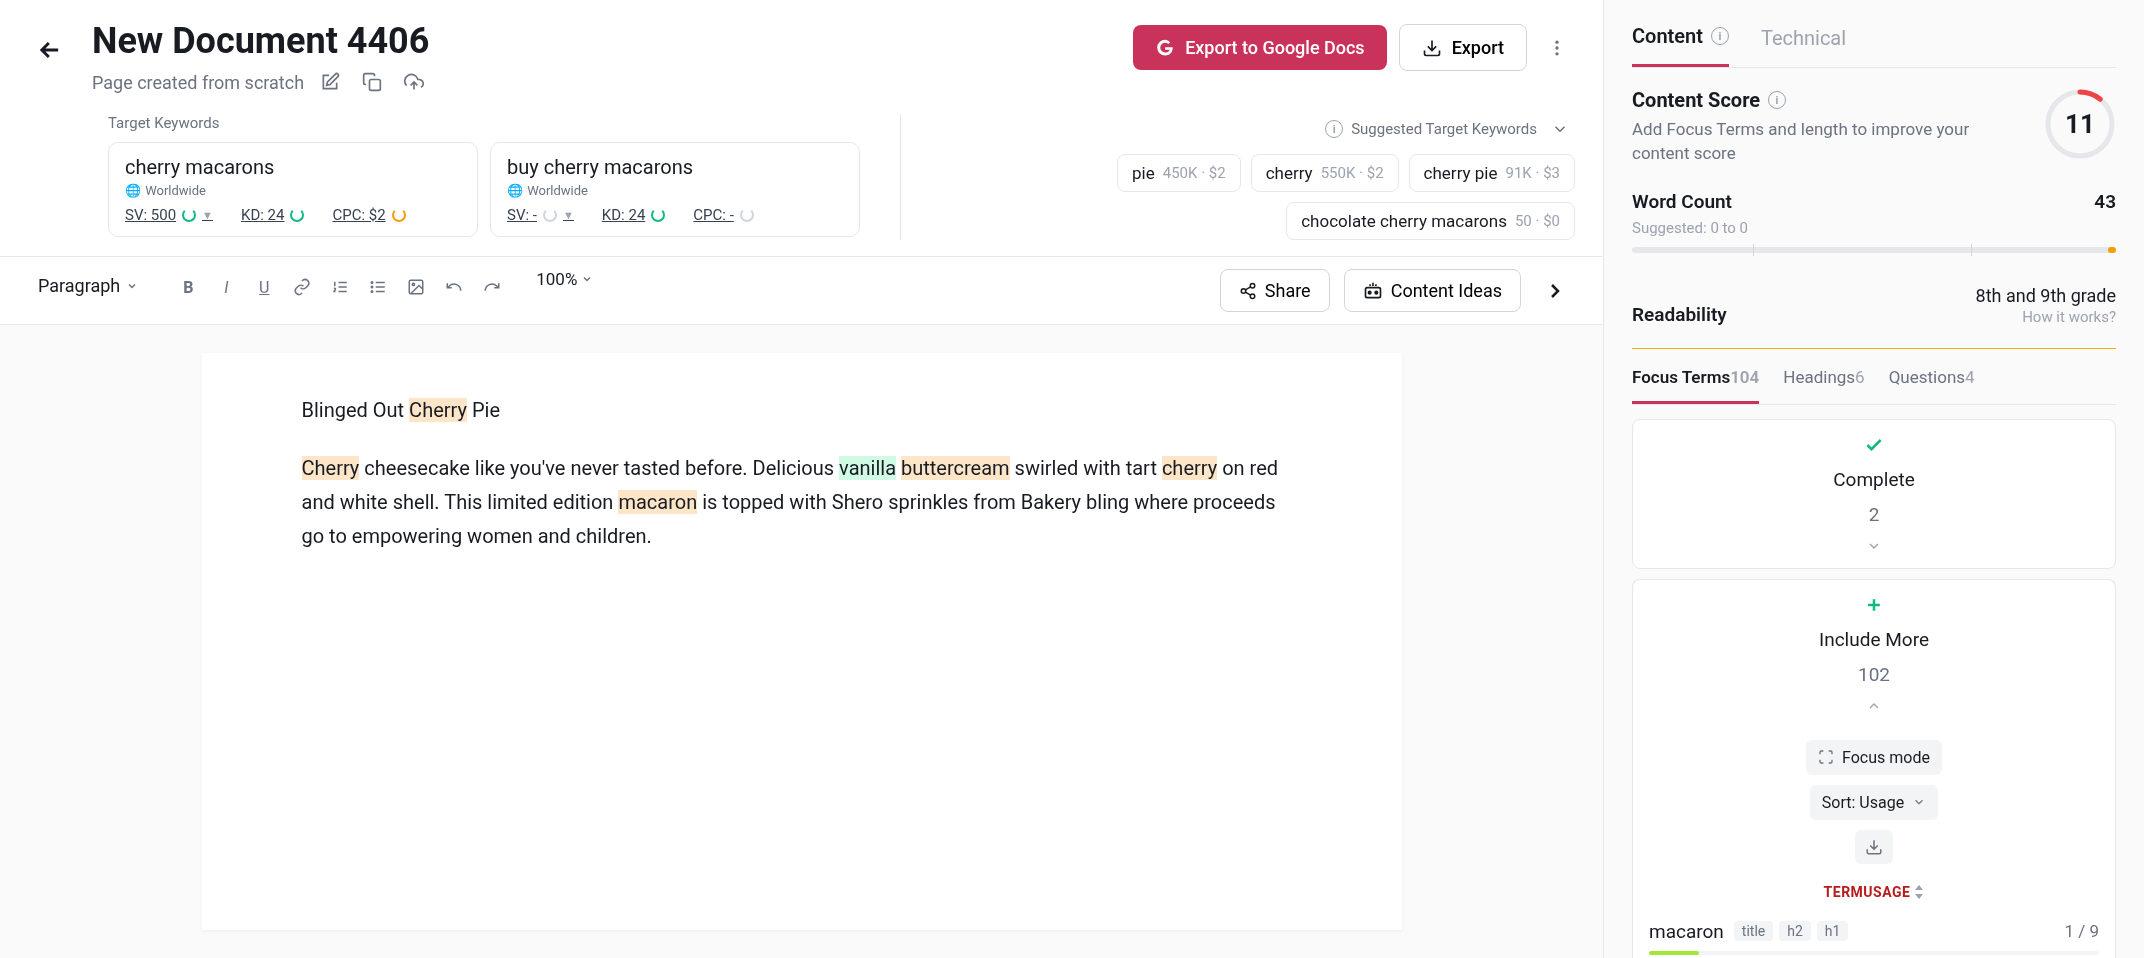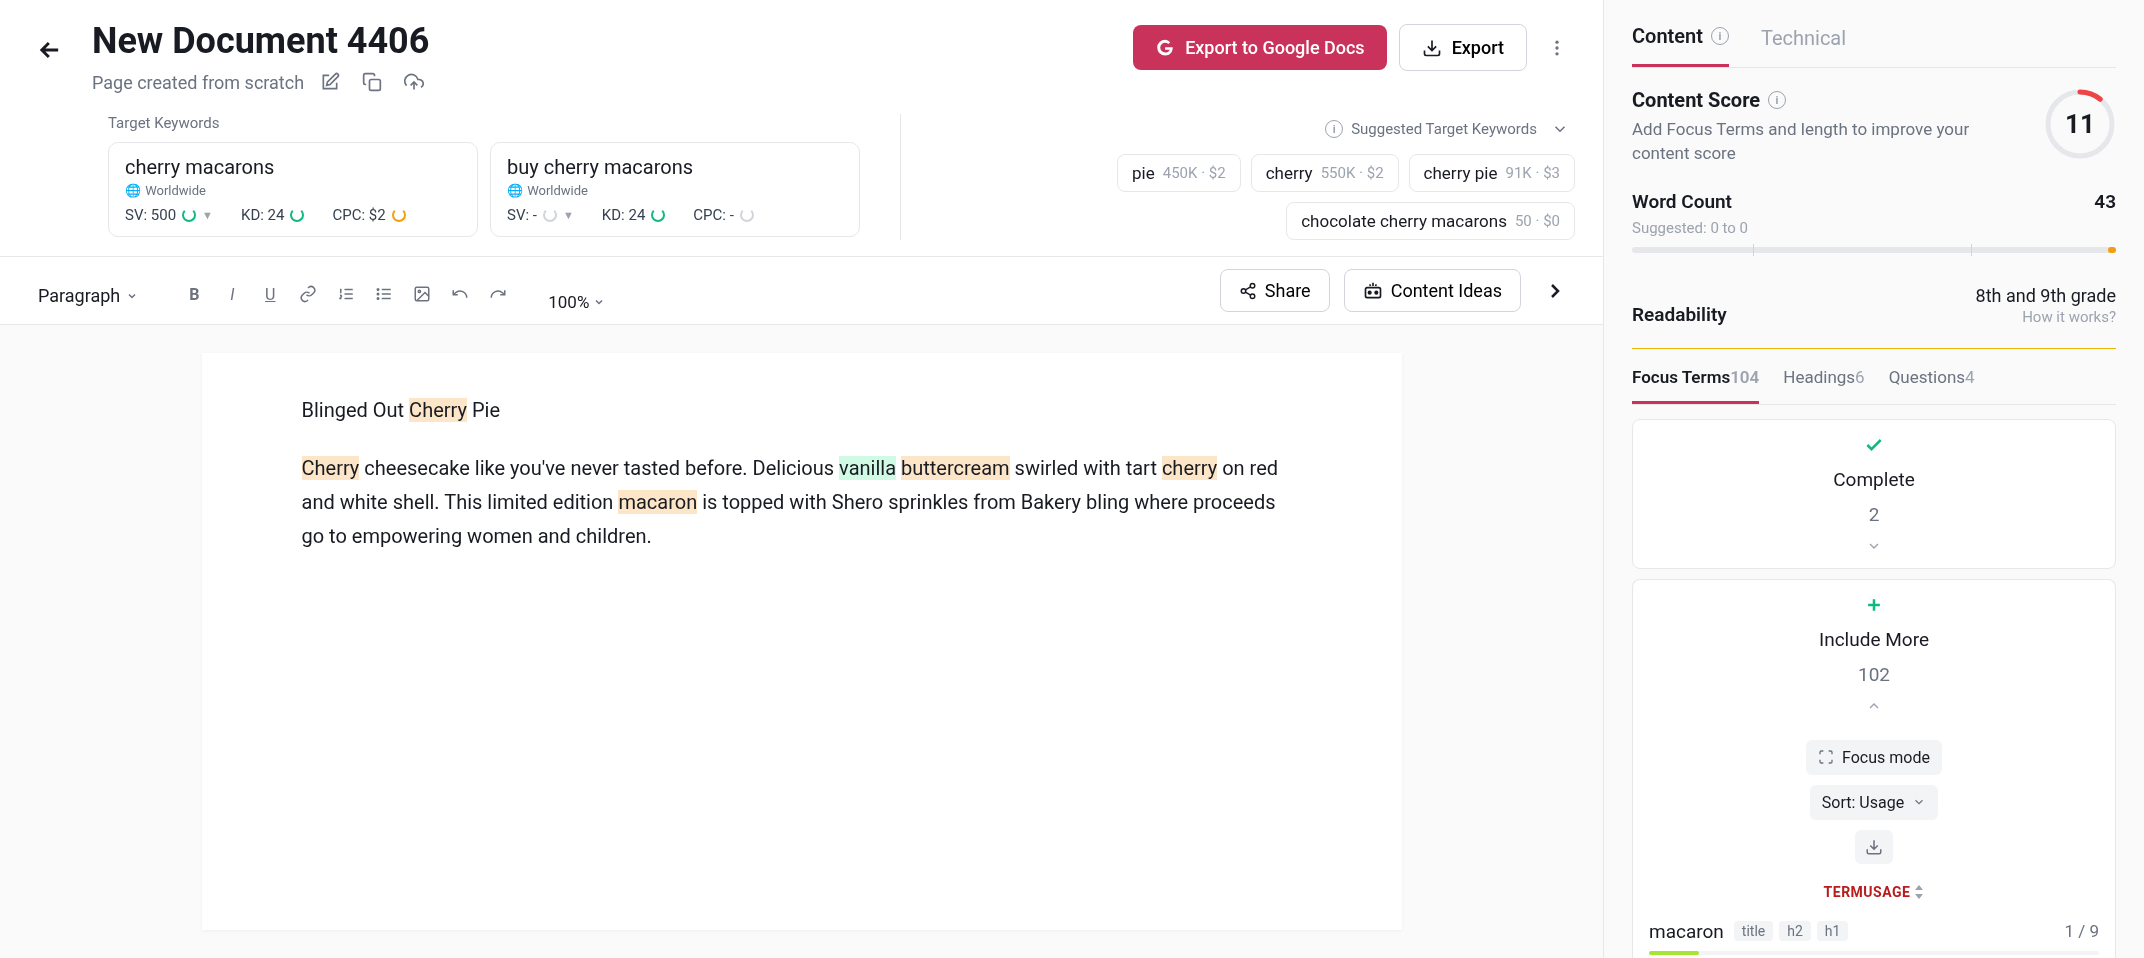--- a/index.html
+++ b/index.html
@@ -24,34 +24,34 @@
 .keywords-section { display: flex; padding: 0 28px 16px 108px; gap: 40px; }
 .target-col { flex: 0 0 auto; }
 .suggested-col { flex: 1; display: flex; flex-direction: column; align-items: flex-end; }
 .section-label { font-size: 15px; color: #6b7280; margin-bottom: 10px; display: flex; align-items: center; gap: 6px; }
 .divider-v { width: 1px; background: #e5e7eb; }
 .keyword-cards { display: flex; gap: 12px; }
 .keyword-card { border: 1px solid #e5e7eb; border-radius: 10px; padding: 12px 16px; min-width: 370px; }
 .kw-name { font-size: 20px; margin-bottom: 4px; }
 .kw-loc { font-size: 13px; color: #6b7280; display: flex; align-items: center; gap: 4px; margin-bottom: 8px; }
 .kw-stats { display: flex; gap: 28px; font-size: 15px; color: #374151; }
-.kw-stat { display: flex; align-items: center; gap: 6px; }
+.kw-stat { display: flex; align-items: center; gap: 6px; text-decoration: underline; }
 .mini-ring { width: 14px; height: 14px; border: 2px solid #10b981; border-radius: 50%; border-top-color: transparent; }
 .mini-ring.orange { border-color: #f59e0b; border-top-color: transparent; }
 .mini-ring.gray { border-color: #d1d5db; border-top-color: transparent; }
 .chev-down { font-size: 11px; color: #9ca3af; }
 
 .suggested-header { display: flex; align-items: center; gap: 8px; margin-bottom: 10px; }
 .suggested-chips { display: flex; flex-wrap: wrap; gap: 10px; justify-content: flex-end; }
 .chip { border: 1px solid #e5e7eb; border-radius: 8px; padding: 8px 14px; font-size: 17px; display: flex; align-items: center; gap: 8px; white-space: nowrap; }
 .chip-meta { color: #9ca3af; font-size: 15px; }
 .expand-chev { padding: 6px; cursor: pointer; }
 
 
-.toolbar { display: flex; align-items: flex-end; padding: 12px 28px; border-top: 1px solid #e5e7eb; border-bottom: 1px solid #e5e7eb; gap: 20px; }
+.toolbar { display: flex; align-items: flex-start; padding: 12px 28px; border-top: 1px solid #e5e7eb; border-bottom: 1px solid #e5e7eb; gap: 14px; }
 .para-select { display: flex; align-items: center; gap: 6px; font-size: 18px; padding: 6px 10px; cursor: pointer; }
 .tool-group { display: flex; gap: 2px; margin-left: 8px; }
 .tool-btn { padding: 8px; cursor: pointer; color: #6b7280; border-radius: 4px; display: flex; align-items: center; justify-content: center; width: 36px; height: 36px; }
 .zoom { margin-left: 12px; display: flex; align-items: center; gap: 4px; font-size: 17px; }
 .toolbar-right { margin-left: auto; display: flex; gap: 14px; align-items: center; }
 .share-btn, .ideas-btn { border: 1px solid #d1d5db; border-radius: 8px; padding: 10px 18px; font-size: 18px; display: flex; align-items: center; gap: 8px; cursor: pointer; background: #fff; }
 .nav-chev { padding: 8px; cursor: pointer; }
 
 
 .editor-wrap { flex: 1; background: #fafafa; padding: 28px; display: flex; justify-content: center; overflow-y: auto; }

